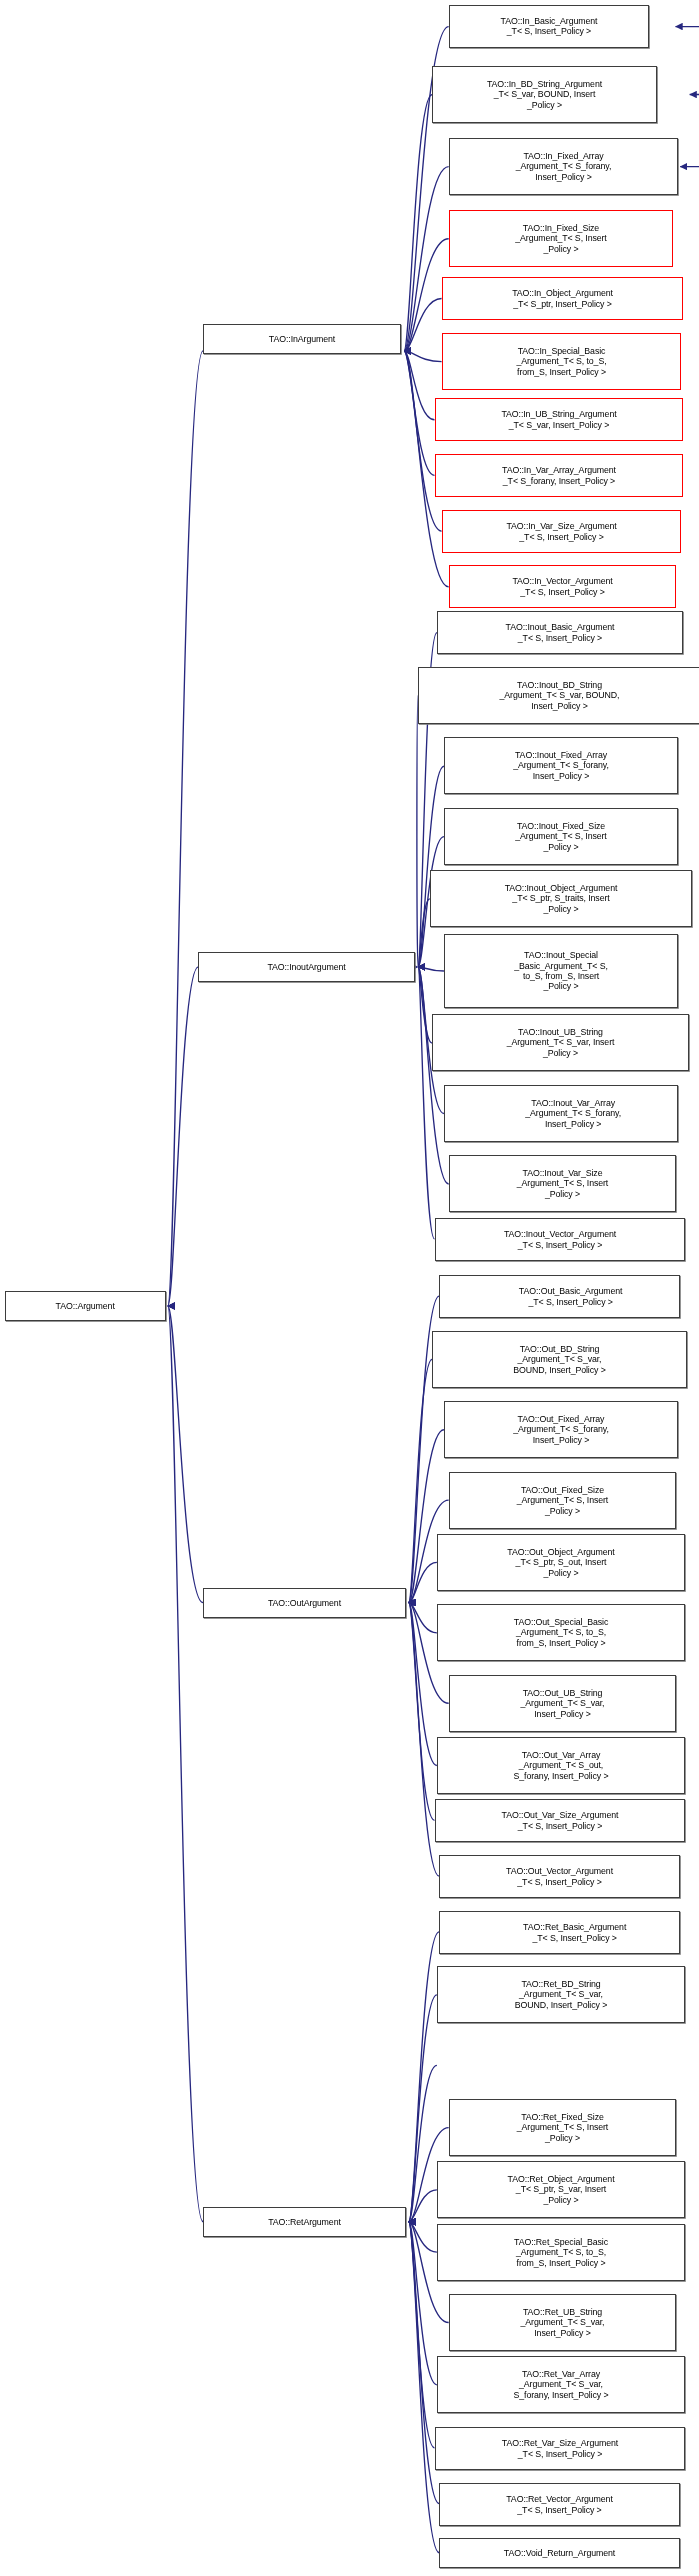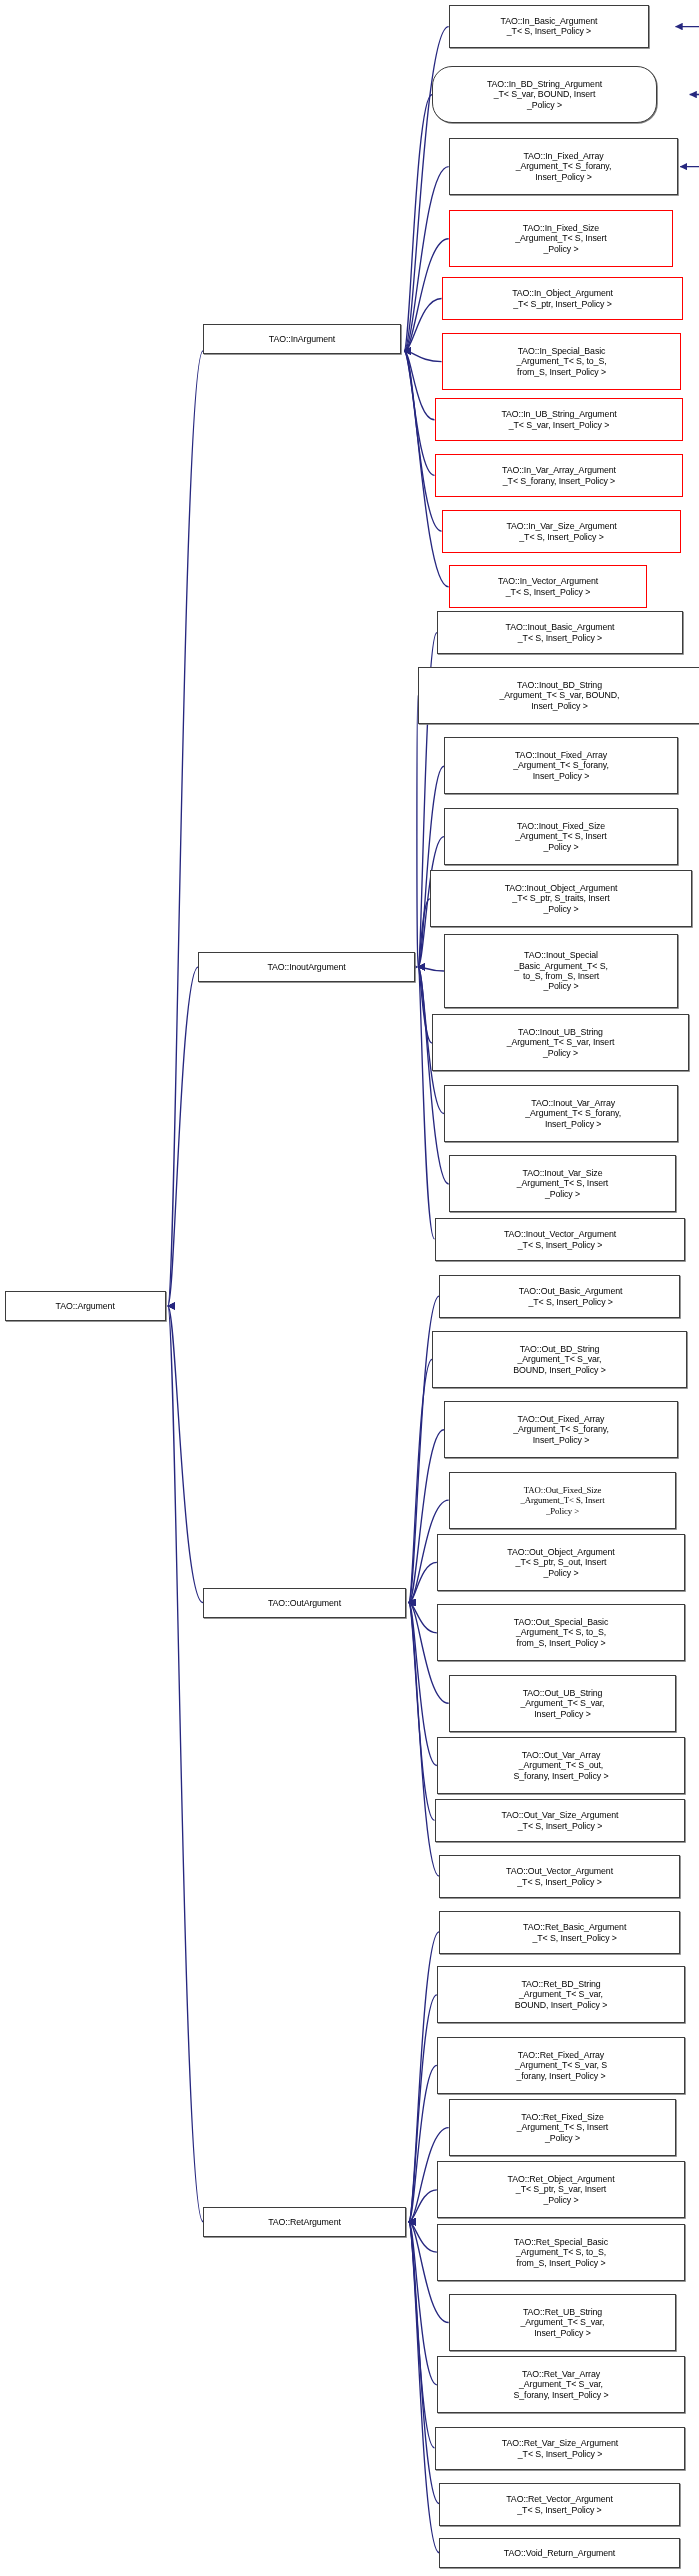--- a/index.html
+++ b/index.html
@@ -84,41 +84,41 @@
         <path d="M883.6554054054053,198.15744274809163 L845.6638513513512,198.15744274809163 L845.6638513513512,198.15744274809163 L810.6722972972973,198.15744274809163" marker-end="url(#ah)"></path>
       </g>
   </svg>
 <div class="node black root" style="left: 4.7px; top: 1291px; width: 161px; height: 29.5px;">TAO::Argument</div>
     <div class="node black" style="left: 203px; top: 324px; width: 198px; height: 29.5px;">TAO::InArgument</div>
     <div class="node black" style="left: 198px; top: 952px; width: 217px; height: 29.5px;">TAO::InoutArgument</div>
     <div class="node black" style="left: 203px; top: 1588px; width: 203px; height: 29.5px;">TAO::OutArgument</div>
     <div class="node black" style="left: 203px; top: 2207px; width: 203px; height: 29.5px;">TAO::RetArgument</div>
     <div class="node black" style="left: 449px; top: 4.9px; width: 200px; height: 43px;">TAO::In_Basic_Argument
 _T&lt; S, Insert_Policy &gt;</div>
-    <div class="node black" style="left: 432px; top: 66px; width: 225px; height: 57px; border-radius: 20px;">TAO::In_BD_String_Argument
+    <div class="node black" style="left: 432px; top: 66px; width: 225px; height: 57px;">TAO::In_BD_String_Argument
 _T&lt; S_var, BOUND, Insert
 _Policy &gt;</div>
     <div class="node black" style="left: 449px; top: 138px; width: 229px; height: 57px;">TAO::In_Fixed_Array
 _Argument_T&lt; S_forany,
 Insert_Policy &gt;</div>
     <div class="node red" style="left: 449px; top: 210px; width: 224px; height: 57px;">TAO::In_Fixed_Size
 _Argument_T&lt; S, Insert
 _Policy &gt;</div>
     <div class="node red" style="left: 442px; top: 277px; width: 241px; height: 43px;">TAO::In_Object_Argument
 _T&lt; S_ptr, Insert_Policy &gt;</div>
     <div class="node red" style="left: 442px; top: 333px; width: 239px; height: 57px;">TAO::In_Special_Basic
 _Argument_T&lt; S, to_S,
 from_S, Insert_Policy &gt;</div>
     <div class="node red" style="left: 435px; top: 398px; width: 248px; height: 43px;">TAO::In_UB_String_Argument
 _T&lt; S_var, Insert_Policy &gt;</div>
     <div class="node red" style="left: 435px; top: 454px; width: 248px; height: 43px;">TAO::In_Var_Array_Argument
 _T&lt; S_forany, Insert_Policy &gt;</div>
     <div class="node red" style="left: 442px; top: 510px; width: 239px; height: 43px;">TAO::In_Var_Size_Argument
 _T&lt; S, Insert_Policy &gt;</div>
-    <div class="node red" style="left: 449px; top: 565px; width: 198px; height: 43px;">TAO::In_Vector_Argument
+    <div class="node red" style="left: 449px; top: 565px; width: 227px; height: 43px;">TAO::In_Vector_Argument
 _T&lt; S, Insert_Policy &gt;</div>
     <div class="node black" style="left: 437px; top: 611px; width: 246px; height: 43px;">TAO::Inout_Basic_Argument
 _T&lt; S, Insert_Policy &gt;</div>
     <div class="node black" style="left: 418px; top: 667px; width: 283px; height: 57px;">TAO::Inout_BD_String
 _Argument_T&lt; S_var, BOUND,
 Insert_Policy &gt;</div>
     <div class="node black" style="left: 444px; top: 737px; width: 234px; height: 57px;">TAO::Inout_Fixed_Array
 _Argument_T&lt; S_forany,
 Insert_Policy &gt;</div>
     <div class="node black" style="left: 444px; top: 808px; width: 234px; height: 57px;">TAO::Inout_Fixed_Size
@@ -143,21 +143,21 @@
     <div class="node black" style="left: 435px; top: 1218px; width: 250px; height: 43px;">TAO::Inout_Vector_Argument
 _T&lt; S, Insert_Policy &gt;</div>
     <div class="node black" style="left: 439px; top: 1275px; width: 241px; height: 43px; padding-left: 24px;">TAO::Out_Basic_Argument
 _T&lt; S, Insert_Policy &gt;</div>
     <div class="node black" style="left: 432px; top: 1331px; width: 255px; height: 57px;">TAO::Out_BD_String
 _Argument_T&lt; S_var,
 BOUND, Insert_Policy &gt;</div>
     <div class="node black" style="left: 444px; top: 1401px; width: 234px; height: 57px;">TAO::Out_Fixed_Array
 _Argument_T&lt; S_forany,
 Insert_Policy &gt;</div>
-    <div class="node black" style="left: 449px; top: 1472px; width: 227px; height: 57px; font-family: Liberation Serif, serif;">TAO::Out_Fixed_Size
+    <div class="node black" style="left: 449px; top: 1472px; width: 227px; height: 57px;">TAO::Out_Fixed_Size
 _Argument_T&lt; S, Insert
 _Policy &gt;</div>
     <div class="node black" style="left: 437px; top: 1534px; width: 248px; height: 57px;">TAO::Out_Object_Argument
 _T&lt; S_ptr, S_out, Insert
 _Policy &gt;</div>
     <div class="node black" style="left: 437px; top: 1604px; width: 248px; height: 57px;">TAO::Out_Special_Basic
 _Argument_T&lt; S, to_S,
 from_S, Insert_Policy &gt;</div>
     <div class="node black" style="left: 449px; top: 1675px; width: 227px; height: 57px;">TAO::Out_UB_String
 _Argument_T&lt; S_var,
@@ -167,23 +167,20 @@
 S_forany, Insert_Policy &gt;</div>
     <div class="node black" style="left: 435px; top: 1799px; width: 250px; height: 43px;">TAO::Out_Var_Size_Argument
 _T&lt; S, Insert_Policy &gt;</div>
     <div class="node black" style="left: 439px; top: 1855px; width: 241px; height: 43px;">TAO::Out_Vector_Argument
 _T&lt; S, Insert_Policy &gt;</div>
     <div class="node black" style="left: 439px; top: 1911px; width: 241px; height: 43px; padding-left: 32px;">TAO::Ret_Basic_Argument
 _T&lt; S, Insert_Policy &gt;</div>
     <div class="node black" style="left: 437px; top: 1966px; width: 248px; height: 57px;">TAO::Ret_BD_String
 _Argument_T&lt; S_var,
 BOUND, Insert_Policy &gt;</div>
-    <div class="node black" style="left: 437px; top: 2037px; width: 248px; height: 57px;">TAO::Ret_Fixed_Array
-_Argument_T&lt; S_var, S
-_forany, Insert_Policy &gt;</div>
     <div class="node black" style="left: 449px; top: 2099px; width: 227px; height: 57px;">TAO::Ret_Fixed_Size
 _Argument_T&lt; S, Insert
 _Policy &gt;</div>
     <div class="node black" style="left: 437px; top: 2161px; width: 248px; height: 57px;">TAO::Ret_Object_Argument
 _T&lt; S_ptr, S_var, Insert
 _Policy &gt;</div>
     <div class="node black" style="left: 437px; top: 2224px; width: 248px; height: 57px;">TAO::Ret_Special_Basic
 _Argument_T&lt; S, to_S,
 from_S, Insert_Policy &gt;</div>
     <div class="node black" style="left: 449px; top: 2294px; width: 227px; height: 57px;">TAO::Ret_UB_String

